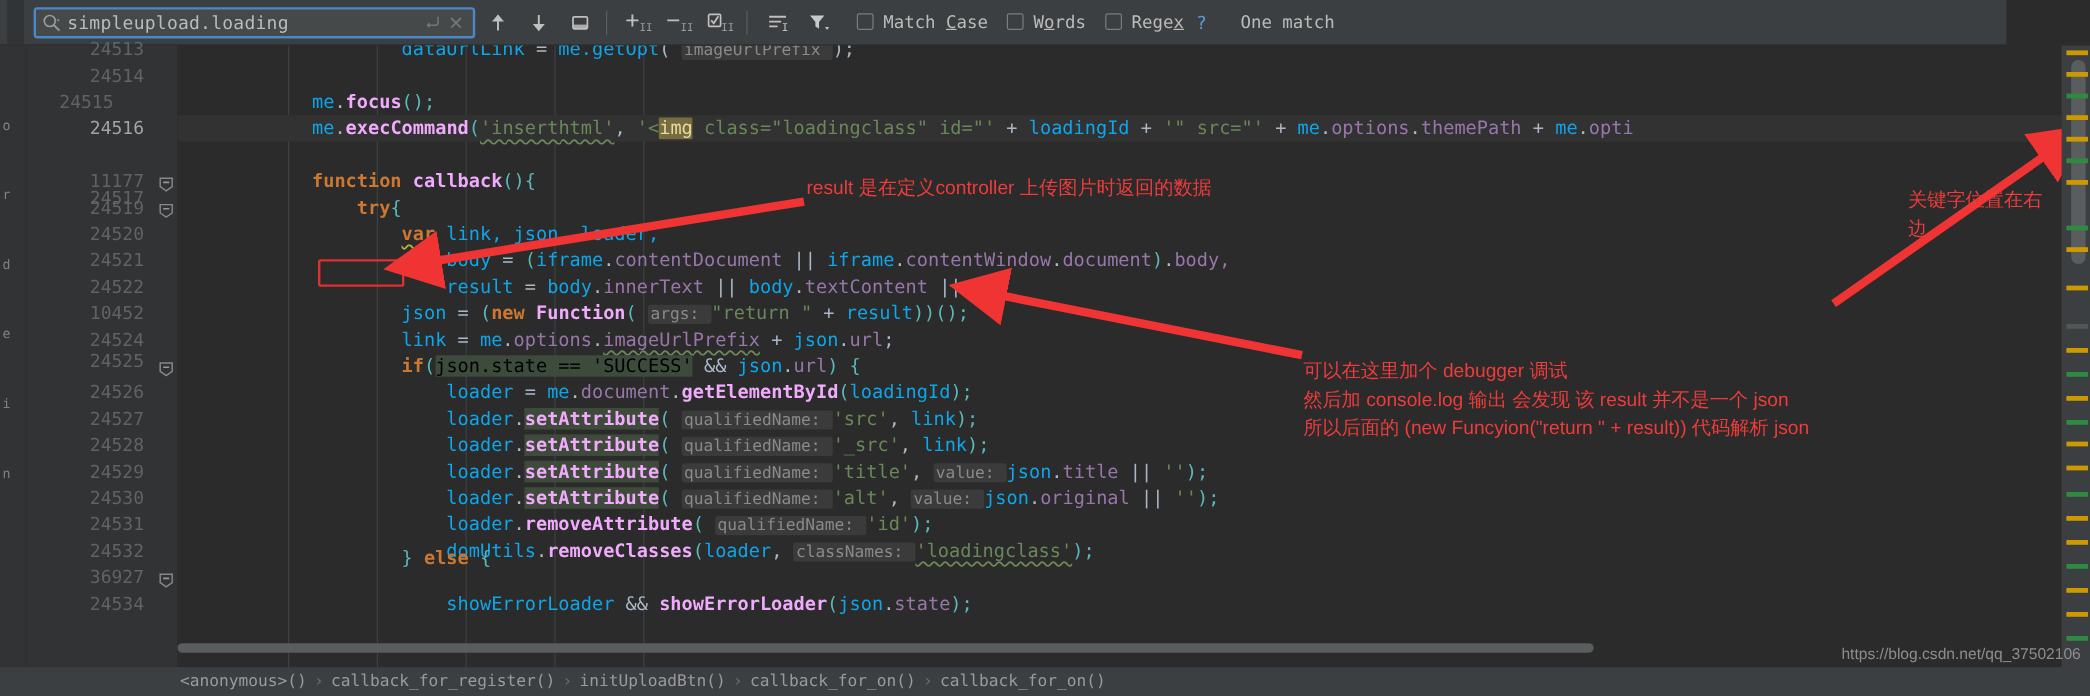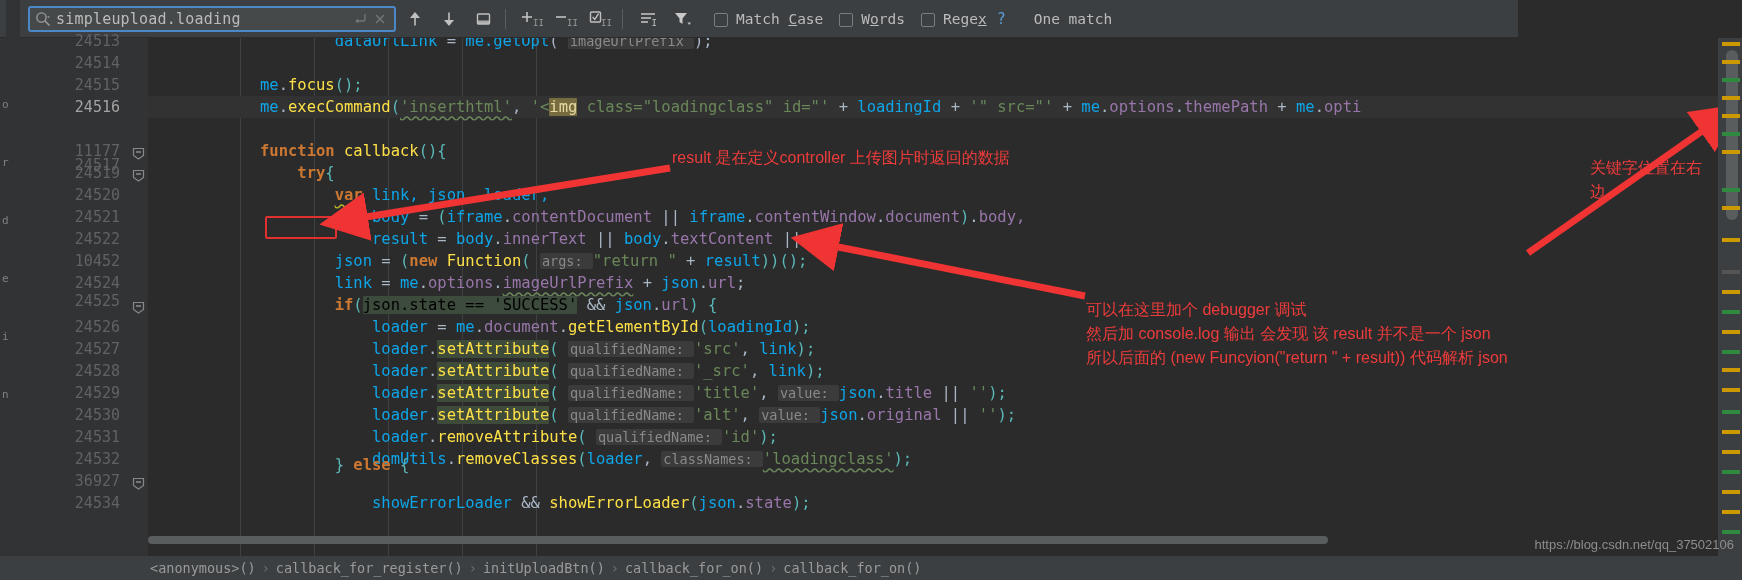--- a/index.html
+++ b/index.html
@@ -5,21 +5,21 @@
   * { box-sizing: border-box; margin:0; padding:0; }
   html,body {
     width:1742px; height:580px; overflow:hidden;
     background:#2b2b2b;
     font-family:"DejaVu Sans Mono","Liberation Mono",monospace;
   }
   #app { position:relative; width:1742px; height:580px; background:#2b2b2b; }
 
   
   .findbar{
-    position:absolute; left:0; top:0; width:1518px; height:38px;
+    position:absolute; left:0; top:0; width:1672px; height:38px;
     background:#3c3f41; border-bottom:1px solid #2b2b2b;
     display:flex; align-items:center; padding:0 6px; gap:0px;
   }
   .gutter-stub{ width:14px; height:38px; background:#313335; }
   .searchwrap{
     position:relative; width:368px; height:26px; margin-left:8px;
     background:#45494a; border:2px solid #4a88c7; border-radius:3px;
     display:flex; align-items:center; padding:0 4px;
   }
   .mag{ width:18px; height:18px; flex:0 0 18px; position:relative; }
@@ -32,21 +32,21 @@
   .s-icon{ width:20px; height:20px; flex:0 0 20px; opacity:.55;
     display:flex; align-items:center; justify-content:center; color:#9a9a9a; }
 
   .tb-btn{
     width:30px; height:28px; margin-left:4px; flex:0 0 30px;
     display:flex; align-items:center; justify-content:center;
     color:#b4b4b4;
   }
   .tb-sep{ width:1px; height:20px; background:#5a5d5e; margin:0 7px; flex:0 0 1px; }
 
-  .cb-item{ display:flex; align-items:flex-end; margin-left:16px; white-space:nowrap; }
+  .cb-item{ display:flex; align-items:flex-start; margin-left:16px; white-space:nowrap; }
   .cbox{
     width:14px; height:14px; border:1px solid #7a7d7e; border-radius:2px;
     background:#3c3f41; margin-right:8px; flex:0 0 14px;
   }
   .cb-label{
     color:#bbbbbb; font-size:14.5px;
     font-family:"DejaVu Sans Mono","Liberation Mono",monospace;
   }
   .cb-label u{ text-decoration:underline; }
   .qmark{ color:#5b9bd5; font-size:15px; margin-left:10px; }
@@ -77,21 +77,21 @@
   .indentline{ position:absolute; top:0; width:1px; height:542px; background:#3d4143; }
 
   .crow{ position:absolute; left:0; right:0; height:22px; line-height:22px;
     font-size:15.5px; white-space:pre;
     font-family:"DejaVu Sans Mono","Liberation Mono",monospace; }
   .curline{ position:absolute; left:0; right:0; height:22px; background:#323232; }
 
   
   .t-def   { color:#0ea5e9; }
   .t-kw    { color:#cc7832; font-weight:bold; }
-  .t-fn    { color:#fde047; }
+  .t-fn    { color:#f0abfc;font-weight:bold; }
   .t-str   { color:#6a8759; }
   .t-field { color:#9876aa; }
   .t-punct { color:#a9b7c6; }
   .t-paren { color:#a9b7c6; }
   .t-hint  { color:#8a8a8a; background:#3b3b3b; border-radius:2px; padding:0 2px; font-size:13.5px; }
   .t-parenc{ color:#5bb8b8; }
   .hl-match{ background:#766c3f; color:#e8d9a0; border-radius:1px; }
   .hl-soft { background:#3d4b3d; border-radius:1px; }
   .hl-setattr{ background:#3e4a3a; }
   .squig{ text-decoration:underline wavy #6a8759; text-underline-offset:3px; }
@@ -245,21 +245,21 @@
         <div class="frag" style="top: 118px;">r</div>
         <div class="frag" style="top: 176px;">d</div>
         <div class="frag" style="top: 234px;">e</div>
         <div class="frag" style="top: 292px;">i</div>
         <div class="frag" style="top: 350px;">n</div>
       </div>
 
     <div class="gutter" id="gutter">
         <div class="lnum" style="top: -8px;">24513</div>
         <div class="lnum" style="top: 14px;">24514</div>
-        <div class="lnum" style="top: 36px;">24515</div>
+        <div class="lnum" style="top: 36px; text-align: center;">24515</div>
         <div class="lnum cur" style="top: 58px;">24516</div>
         <div class="lnum" style="top: 80px; margin-top: 36px;">24517</div>
         <div class="lnum" style="top: 102px;">11177</div>
         <div class="lnum" style="top: 124px;">24519</div>
         <div class="lnum" style="top: 146px;">24520</div>
         <div class="lnum" style="top: 168px;">24521</div>
         <div class="lnum" style="top: 190px;">24522</div>
         <div class="lnum" style="top: 212px;">10452</div>
         <div class="lnum" style="top: 234px;">24524</div>
         <div class="lnum" style="top: 252px;">24525</div>

